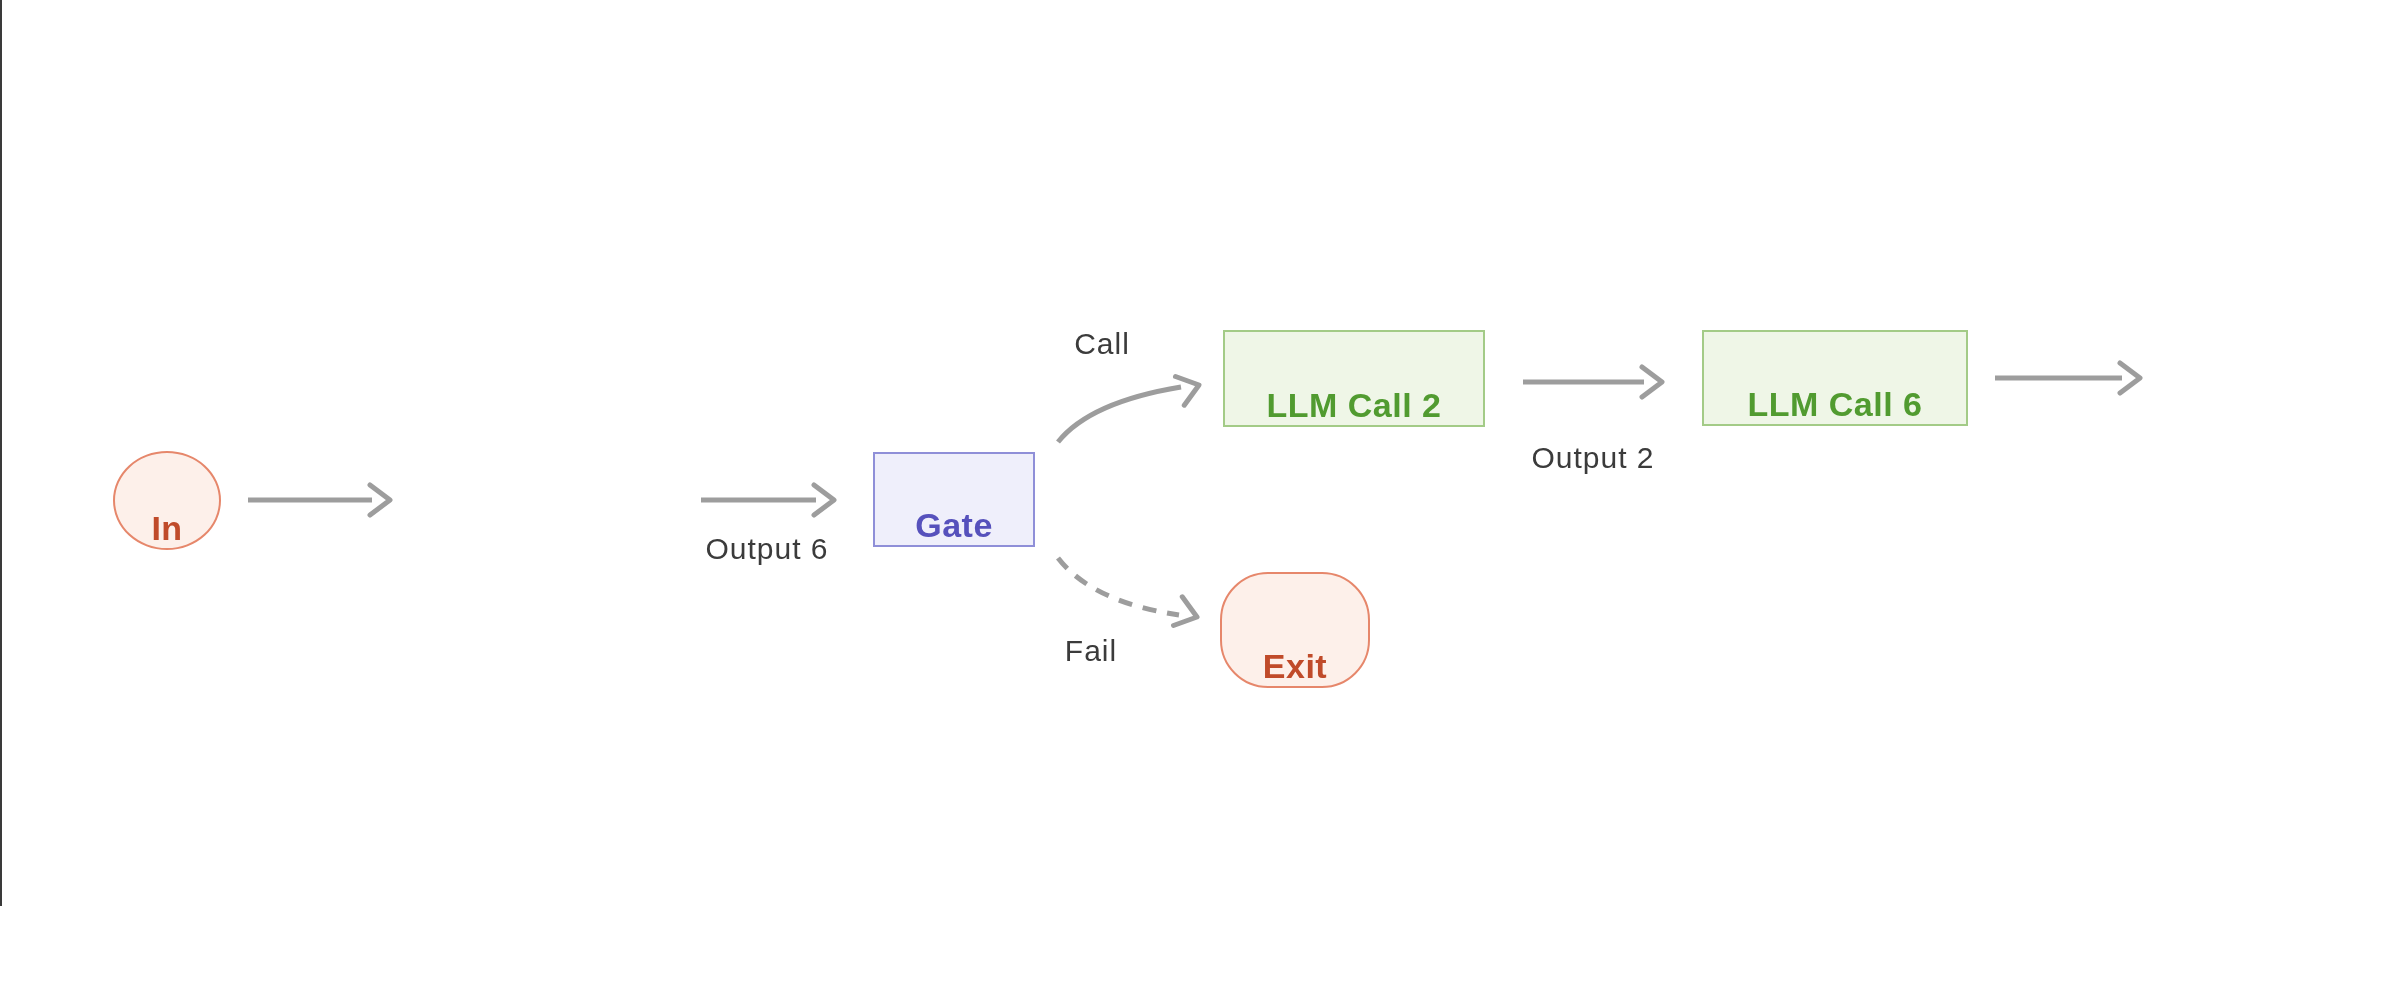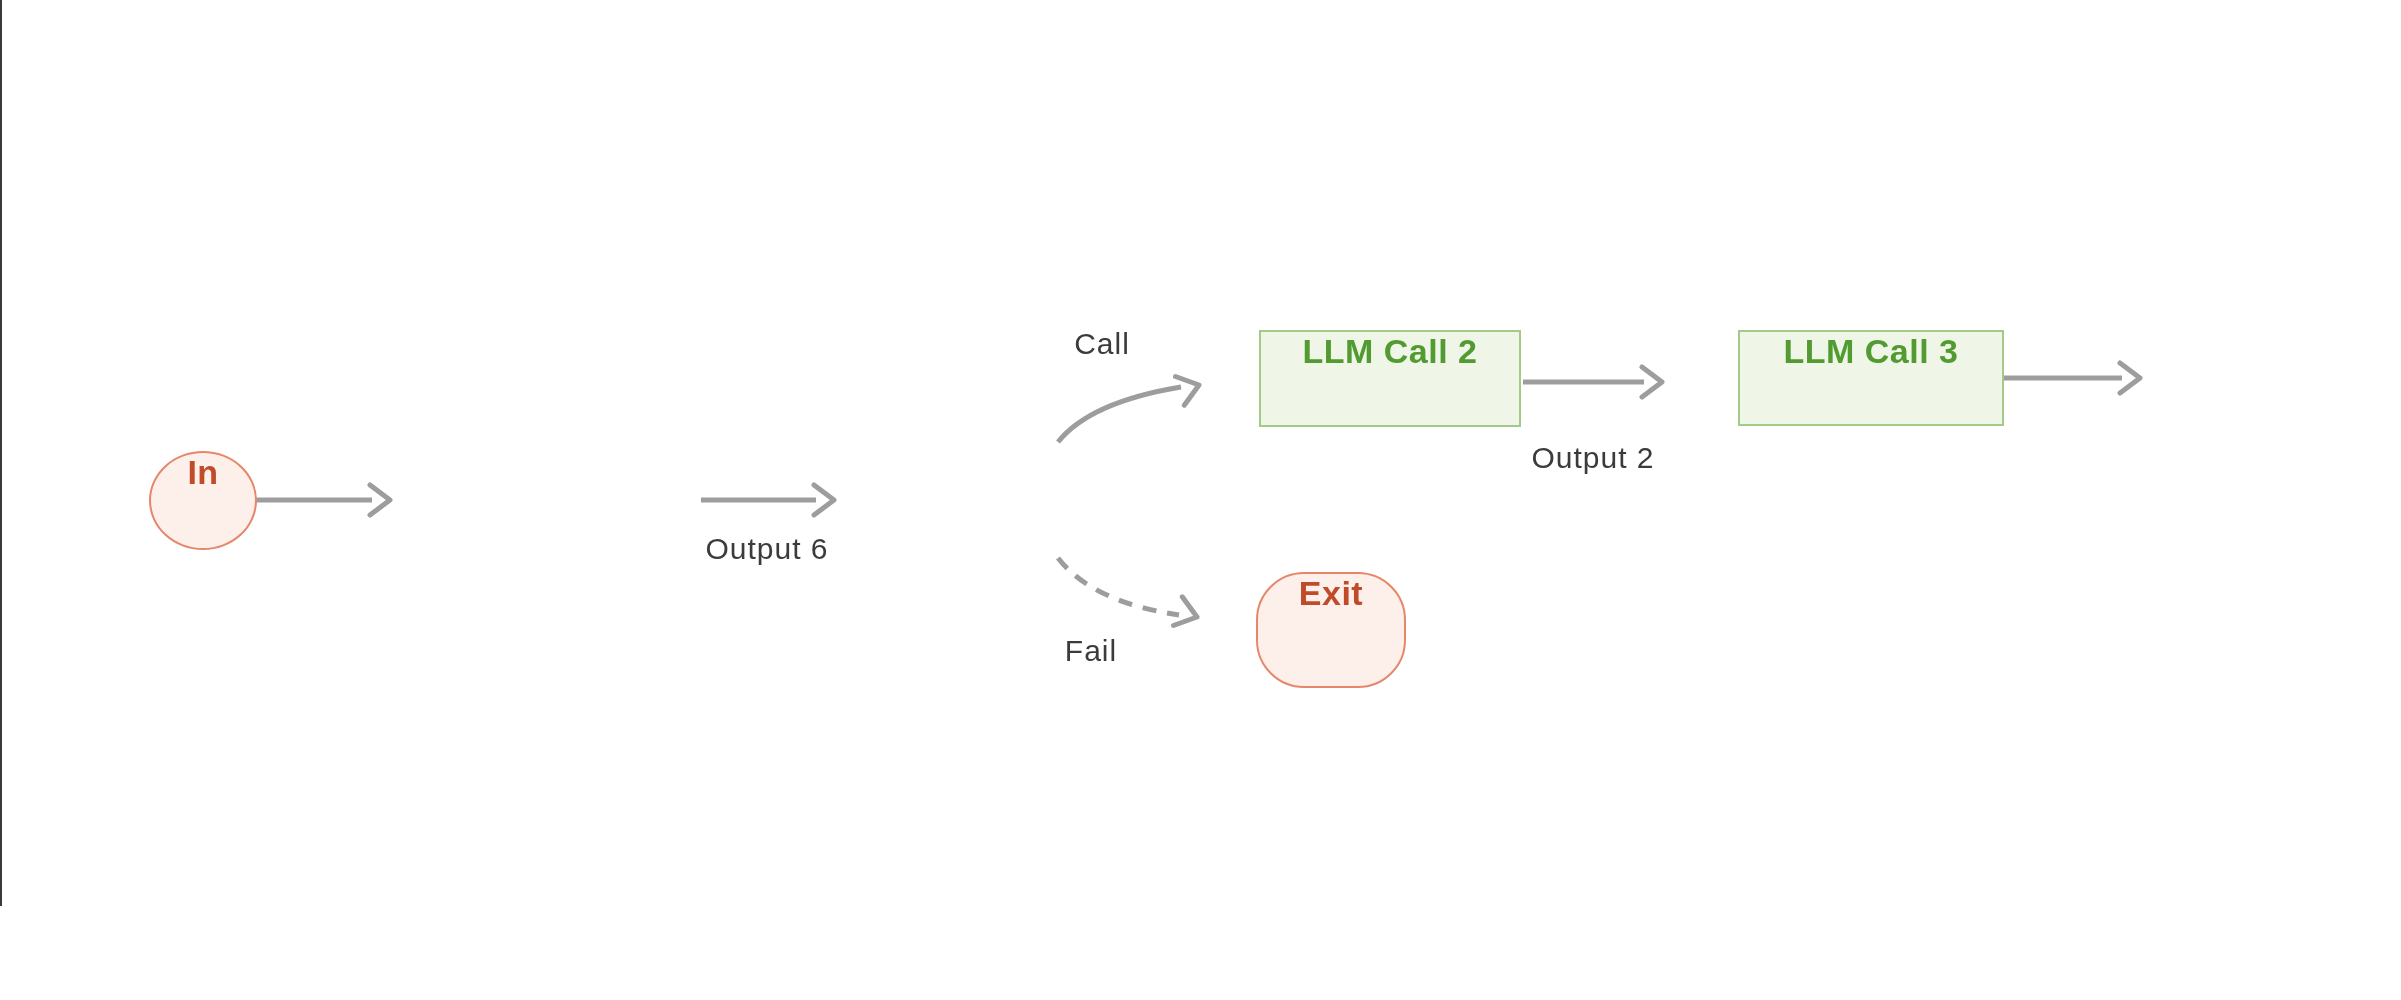--- a/index.html
+++ b/index.html
@@ -28,26 +28,25 @@
     fill: none;
   }
   .edge polyline { stroke-linejoin: round; stroke-linecap: round; }
   .edge path.dashed { stroke-dasharray: 14 11; }
 
   
   .node {
     position: absolute;
     box-sizing: border-box;
     display: flex;
-    align-items: flex-start;
+    align-items: flex-end;
     justify-content: center;
     font-weight: bold;
     font-size: 34px;
     letter-spacing: 0.5px;
-    margin-left: 36px;
   }
   .node.llm {
     background: var(--green-fill, #eff6e7);
     border: 2px solid var(--green-border, #a3cb87);
     color: var(--green-text, #519b30);
   }
   .node.gate {
     background: var(--purple-fill, #efeffb);
     border: 2px solid var(--purple-border, #8f8fd8);
     color: var(--purple-text, #5651bc);
@@ -130,27 +129,30 @@
         <polyline points="-20,-15 0,0 -20,15"></polyline>
       </g>
     </g>
   </svg>
 
   <div id="node-in" class="node terminal">
     <span>In</span>
   </div>
 
 
+  <div id="node-gate" class="node gate">
+    <span>Gate</span>
+  </div>
 
   <div id="node-llm2" class="node llm">
     <span>LLM Call 2</span>
   </div>
 
   <div id="node-llm3" class="node llm">
-    <span>LLM Call 3</span>
+    <span>LLM Call 6</span>
   </div>
 
 
   <div id="node-exit" class="node terminal">
     <span>Exit</span>
   </div>
 
   <div id="label-output1" class="edge-label">Output 6</div>
   <div id="label-pass" class="edge-label">Call</div>
   <div id="label-fail" class="edge-label">Fail</div>

